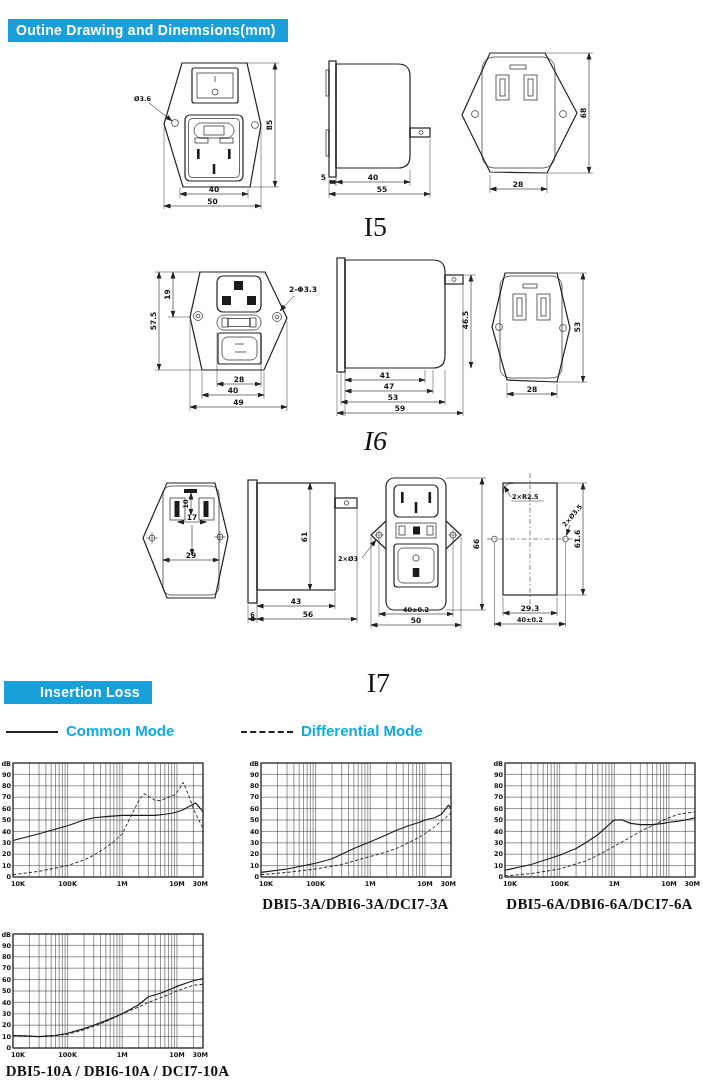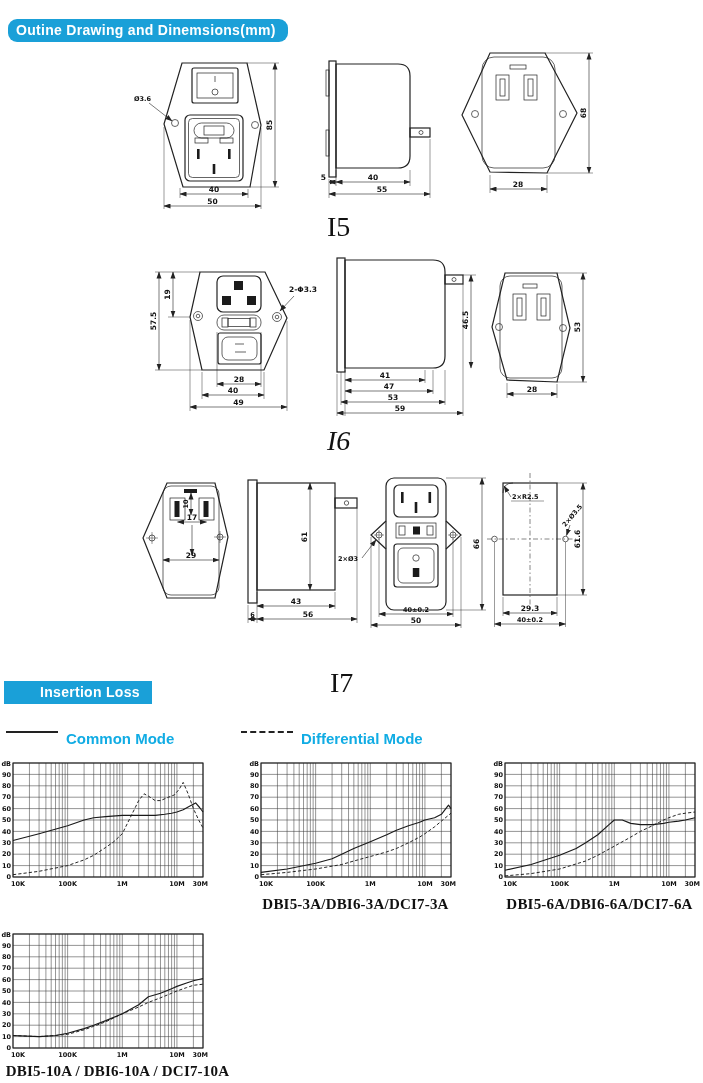--- a/index.html
+++ b/index.html
@@ -1,24 +1,24 @@
 <!DOCTYPE html>
 <html style="--header-bg: #1aa0d8; --header-text: #ffffff; --legend-text: #11ace4;"><head>
 <meta charset="utf-8">
 <style>
   html,body{margin:0;padding:0;background:#fff;}
   .page{position:relative;width:703px;height:1083px;background:#fff;overflow:hidden;
         font-family:"Liberation Sans",sans-serif;color:#222;}
   .hdr{position:absolute;background:var(--header-bg,#1aa0d8);color:var(--header-text,#fff);
        font:bold 14px "Liberation Sans",sans-serif;padding:3px 12px 4px 8px;letter-spacing:.3px;}
-  .series-label{position:absolute;font:28px "Liberation Serif",serif;color:#111;width:60px;text-align:left;}
+  .series-label{position:absolute;font:28px "Liberation Serif",serif;color:#111;width:60px;text-align:right;}
   .row-svg{position:absolute;}
   .leg-line{position:absolute;height:0;width:52px;border-top:2px solid #222;}
   .leg-line.dashed{border-top-style:dashed;}
-  .leg-text{position:absolute;font:bold 15px "Liberation Sans",sans-serif;color:var(--legend-text,#11ace4);margin-top:8px;}
+  .leg-text{position:absolute;font:bold 15px "Liberation Sans",sans-serif;color:var(--legend-text,#11ace4);}
   .chart{position:absolute;width:215px;height:140px;text-align:center;}
   .chart svg{width:100%;height:100%;display:block;}
   .caption{position:absolute;font:bold 15px "Liberation Serif",serif;color:#111;text-align:center;letter-spacing:.2px;white-space:nowrap;}
   
   .o{fill:none;stroke:#222;stroke-width:1.2;}
   .t{fill:none;stroke:#222;stroke-width:.7;}
   .p{fill:#1b1b1b;stroke:none;}
   .x{fill:none;stroke:#222;stroke-width:.45;}
   .d{fill:none;stroke:#222;stroke-width:.6;}
   .cl{fill:none;stroke:#222;stroke-width:.55;stroke-dasharray:5 2.5 1.5 2.5;}
@@ -29,21 +29,21 @@
   .cborder{fill:none;stroke:#222;stroke-width:1.1;}
   .tick{font:bold 6.5px "DejaVu Sans",sans-serif;fill:#111;}
   .curve{fill:none;stroke:#1a1a1a;stroke-width:1.15;stroke-linejoin:round;}
   .curve.dashed{stroke-width:.95;stroke-dasharray:3.2 2.1;}
 </style>
 </head>
 <body>
 
 <div class="page">
 
-  <div class="hdr" style="left:8px;top:19px;border-radius:9px;">
+  <div class="hdr" style="left:8px;top:19px;">
     <span>Outine Drawing and Dinemsions(mm)</span>
   </div>
 
   <svg class="row-svg" style="left:130px;top:48px;" width="500" height="190" viewBox="0 0 500 190">
     <defs>
       <marker id="e1" markerWidth="8" markerHeight="6" refX="6.5" refY="2.5" orient="auto" markerUnits="userSpaceOnUse">
           <path d="M0,0 L7,2.5 L0,5 Z" fill="#222"></path>
         </marker>
       <marker id="s1" markerWidth="8" markerHeight="6" refX="0.5" refY="2.5" orient="auto" markerUnits="userSpaceOnUse">
           <path d="M7,0 L0,2.5 L7,5 Z" fill="#222"></path>

